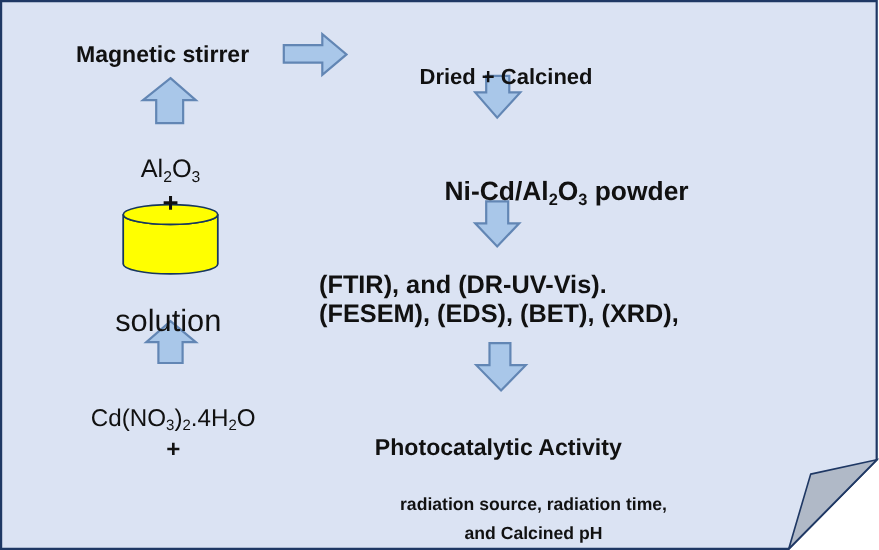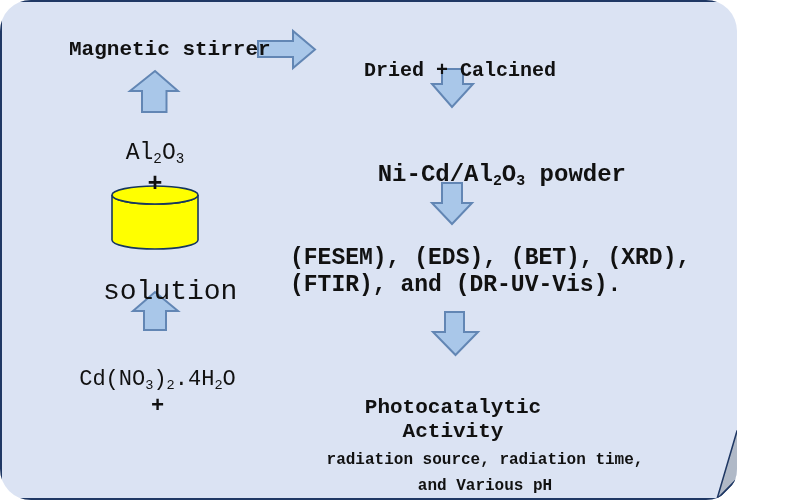--- a/index.html
+++ b/index.html
@@ -1,22 +1,22 @@
 <!DOCTYPE html>
 <html style="--bg: #dbe3f3; --border: #1f3864; --arrow-fill: #a9c7e9; --arrow-stroke: #6286b4; --fold: #b0b9c7; --cyl-fill: #ffff00; --cyl-stroke: #17375e; --text: #111111;"><head>
 <meta charset="utf-8">
 <style>
   :root{
     --bg:#dbe3f3; --border:#1f3864; --arrow-fill:#a9c7e9; --arrow-stroke:#6286b4;
     --fold:#b0b9c7; --cyl-fill:#ffff00; --cyl-stroke:#17375e; --text:#111111;
   }
   html,body{margin:0;padding:0;background:#ffffff;}
   #canvas{
-    position:relative;width:737px;height:500px;overflow:hidden;
-    font-family:Liberation Mono, monospace;color:var(--text);border-radius:31px;
+    position:relative;width:799px;height:500px;overflow:hidden;
+    font-family:Liberation Sans, sans-serif;color:var(--text);
   }
   #shapes{position:absolute;left:0;top:0;}
   .label{position:absolute;line-height:1.15;white-space:nowrap;}
   .bold{font-weight:bold;}
   .center{text-align:center;white-space:normal;margin-top:22px;}
   .sub{font-size:62%;position:relative;bottom:-0.28em;}
 </style>
 </head>
 <body>
 
@@ -50,24 +50,24 @@
   <div class="label center" style="left:35px;top:345px;width:245px;font-size:22px;line-height:25px;">
     <div><span>Cd(NO</span><span class="sub">3</span><span>)</span><span class="sub">2</span><span>.4H</span><span class="sub">2</span><span>O</span></div>
     <div class="bold">+</div>
   </div>
 
   <div class="label bold center" style="left:330px;top:37px;width:260px;font-size:20px;">Dried + Calcined</div>
 
   <div class="label bold center" style="left:306px;top:139px;width:320px;font-size:24px;text-align:right;"><span>Ni-Cd/Al</span><span class="sub">2</span><span>O</span><span class="sub">3</span><span> powder</span></div>
 
   <div class="label bold" style="left:290px;top:245px;font-size:23px;line-height:27px;">
+    <div>(FTIR), and (DR-UV-Vis).</div>
     <div>(FESEM), (EDS), (BET), (XRD),</div>
-    <div>(FTIR), and (DR-UV-Vis).</div>
   </div>
 
   <div class="label bold center" style="left:323px;top:374px;width:260px;font-size:21px;">Photocatalytic Activity</div>
 
   <div class="label bold center" style="left:260px;top:425px;width:450px;font-size:16px;line-height:26px;">
     <div>radiation source, radiation time,</div>
-    <div>and Various pH</div>
+    <div>and Calcined pH</div>
   </div>
 
 </div>
 
 </body></html>

